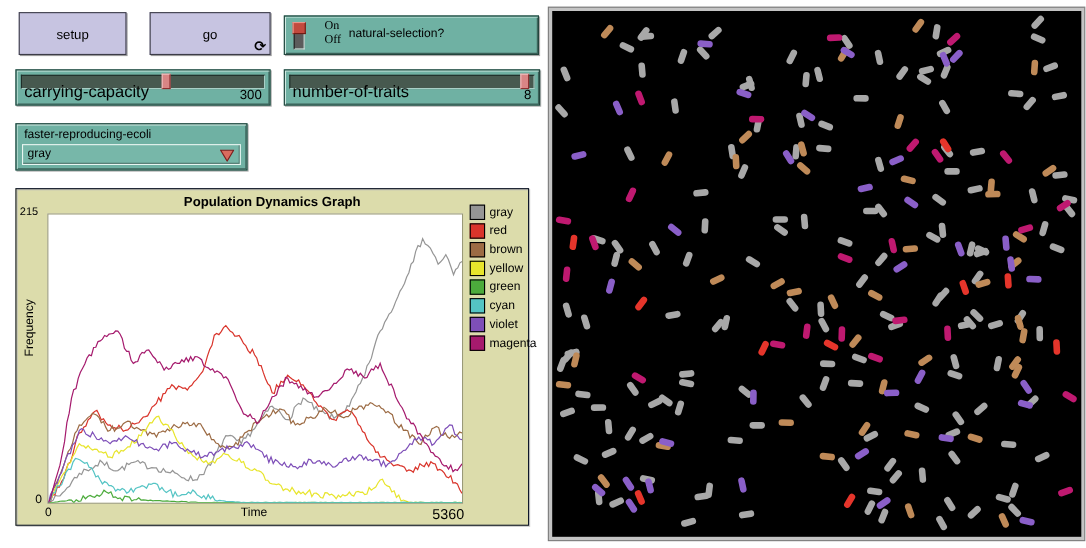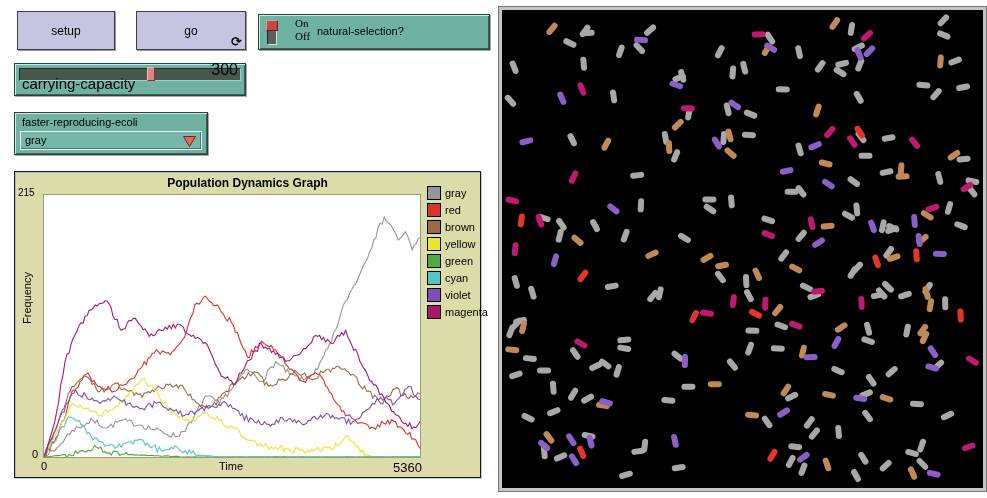--- a/index.html
+++ b/index.html
@@ -17,21 +17,21 @@
   .btn .forever{position:absolute;right:3px;bottom:1px;font-size:13px;font-weight:bold;line-height:13px;}
 
   
   .slider .track{position:absolute;left:4px;right:4px;top:4px;height:11px;background:#47594f;
         border-top:1px solid #1f2e29;border-left:1px solid #1f2e29;
         border-bottom:1px solid #a8cfc6;border-right:1px solid #a8cfc6;}
   .slider .knob{position:absolute;top:-2px;width:8px;height:14px;background:#d98585;
         border:1px solid #8c2f2f;border-top-color:#eebbbb;border-left-color:#eebbbb;
         box-sizing:border-box;cursor:pointer;}
   .slider .caption{position:absolute;left:7px;bottom:3px;font-size:15px;color:#000;}
-  .slider .val{position:absolute;right:7px;bottom:16px;font-size:16px;color:#000;margin-top:26px;}
+  .slider .val{position:absolute;right:7px;bottom:2px;font-size:12px;color:#000;margin-top:26px;}
 
   
   .switch-track{position:absolute;left:8px;top:5px;width:10px;height:25px;background:#5c5c5c;
         border:1px solid #222;border-bottom-color:#cfe9e1;border-right-color:#cfe9e1;box-sizing:border-box;}
   .switch-knob{position:absolute;left:-2px;top:-1px;width:12px;height:11px;background:#c24a3e;
         border:1px solid #6e1d15;border-top-color:#e8968c;border-left-color:#e8968c;box-sizing:border-box;cursor:pointer;}
   .switch-words{position:absolute;left:36px;top:2px;font-size:11px;line-height:13px;color:#000;font-family:Liberation Serif, serif;}
   .switch-label{position:absolute;left:58px;top:10px;font-size:11px;color:#000;}
 
   
@@ -90,22 +90,29 @@
   </div>
 
   <div class="teal slider" style="left:14px;top:63px;width:232px;height:33px;">
     <div class="track">
       <div class="knob" style="left: 127px;"></div>
     </div>
     <div class="caption">carrying-capacity</div>
     <div class="val">300</div>
   </div>
 
-
-  <div class="teal" style="left:14px;top:112px;width:194px;height:43px;">
+  <div class="teal slider" style="left:258px;top:63px;width:233px;height:33px;">
+    <div class="track">
+      <div class="knob" style="left: 209px;"></div>
+    </div>
+    <div class="caption">number-of-traits</div>
+    <div class="val">8</div>
+  </div>
+
+  <div class="teal" style="left:14px;top:112px;width:211px;height:43px;">
     <div class="chooser-caption">faster-reproducing-ecoli</div>
     <div class="chooser-box">
       <span class="chooser-value">gray</span>
       <svg class="chooser-arrow" width="13" height="11">
         <polygon points="0.5,0.5 12.5,0.5 6.5,10.5" fill="#d96b5f" stroke="#7a1f1f" stroke-width="1"></polygon>
       </svg>
     </div>
   </div>
 
 

